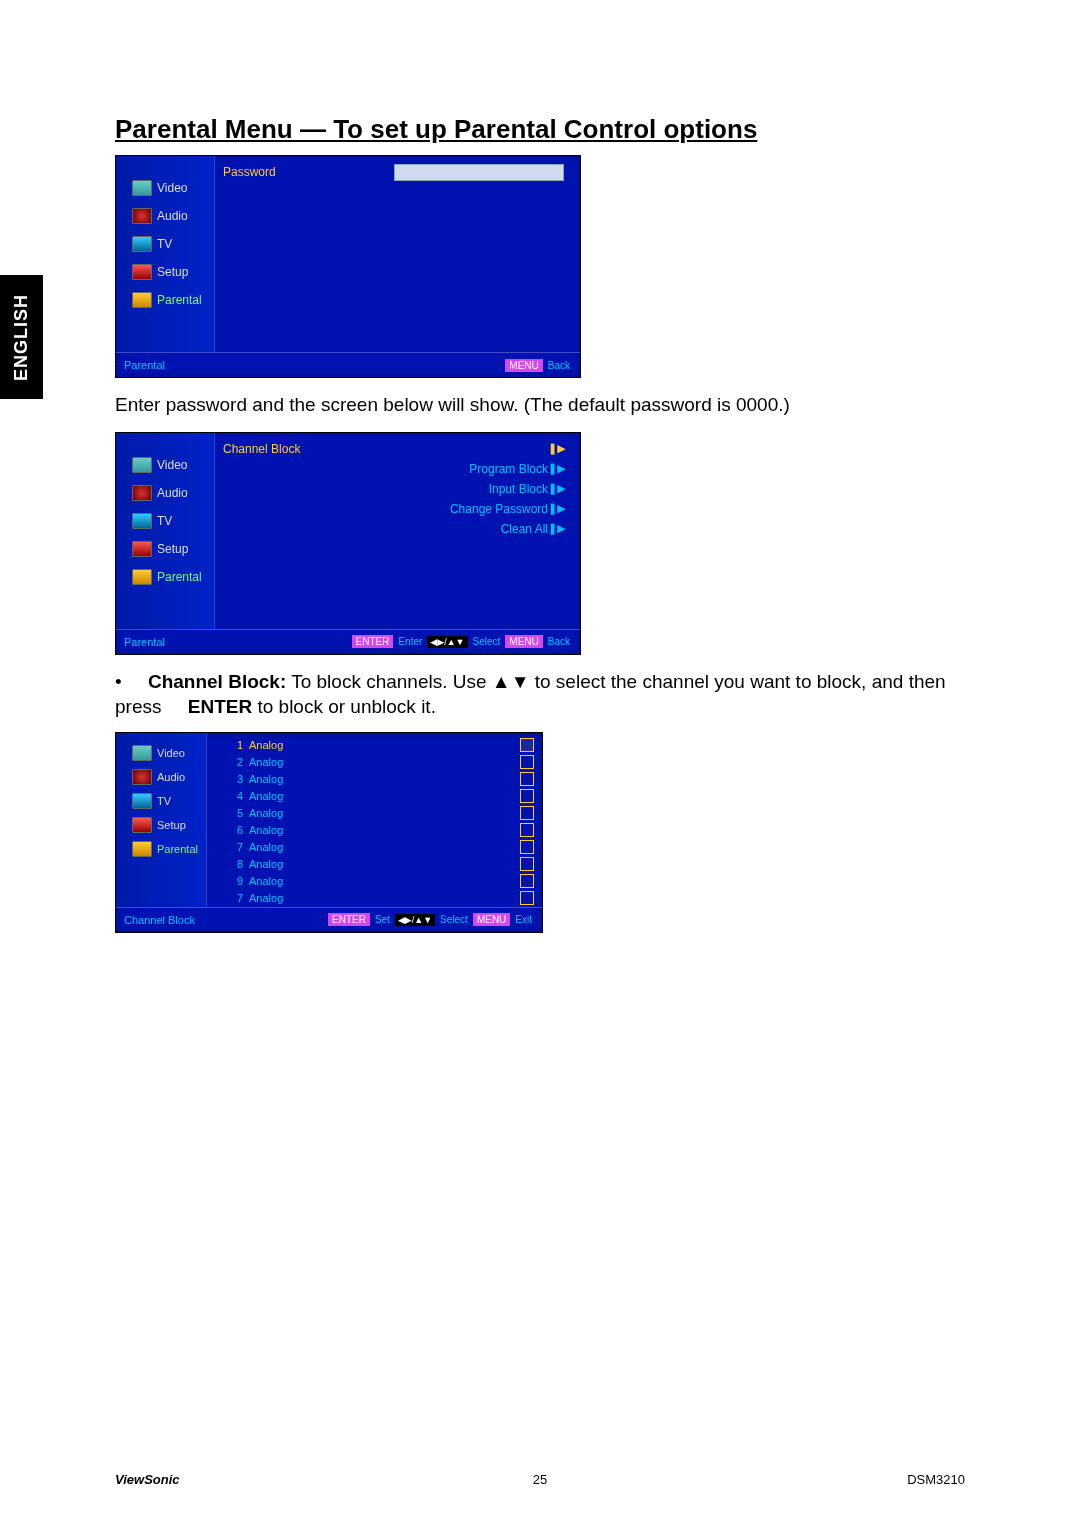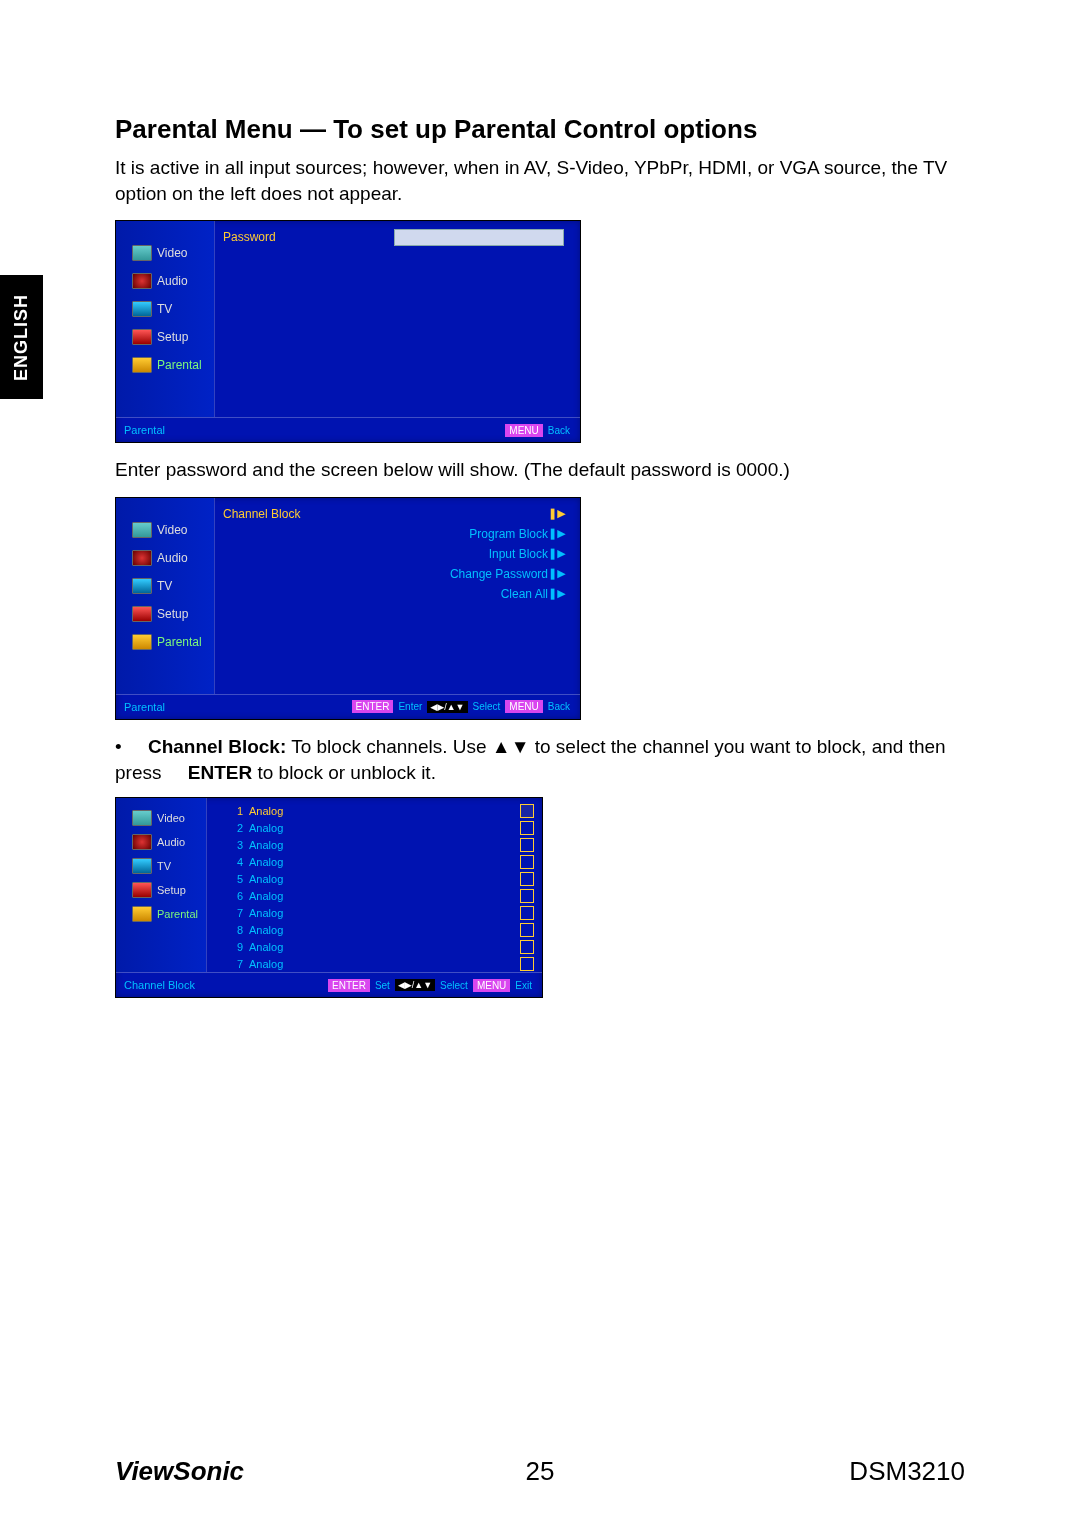--- a/index.html
+++ b/index.html
@@ -1,20 +1,20 @@
 <!DOCTYPE html>
 <html><head>
 <meta charset="utf-8">
 <style>
   html,body{margin:0;padding:0;background:#fff;font-family:Arial,Helvetica,sans-serif;color:#000;}
   .page{position:relative;width:1080px;height:1527px;margin:0 auto;background:#fff;}
   .lang-tab{position:absolute;left:0;top:275px;width:43px;height:124px;background:#000;color:#fff;font-weight:bold;font-size:18px;display:flex;align-items:center;justify-content:center;}
   .lang-tab span{transform:rotate(-90deg);white-space:nowrap;letter-spacing:1px;}
   .content{position:absolute;left:115px;top:114px;width:850px;}
-  h1{font-size:26px;font-weight:bold;margin:0 0 10px 0;}
+  h1{font-size:26px;font-weight:bold;margin:0 0 10px 0;text-decoration:underline;}
   p{font-size:19px;line-height:1.35;margin:0 0 14px 0;}
   .osd{background:#0013b1;border:1px solid #000;width:464px;margin:0 0 14px 0;box-shadow:inset 0 0 6px rgba(0,0,0,.3);}
   .osd-body{display:flex;}
   .osd-side{width:98px;background:linear-gradient(to right,#001aa9,#0022c6);padding-top:18px;}
   .osd-item{display:flex;align-items:center;height:28px;padding-left:16px;font-size:12px;color:#dedede;}
   .osd-item.sel{color:#7cf57c;}
   .ico{width:18px;height:14px;margin-right:5px;display:inline-block;border:1px solid #666;border-radius:1px;}
   .ico-video{background:linear-gradient(#6cc,#399);}
   .ico-audio{background:radial-gradient(circle,#d33,#600);}
   .ico-tv{background:linear-gradient(#3cf,#069);}
@@ -41,37 +41,36 @@
   .osd.sm .osd-main{min-height:160px;padding:4px 8px 0 8px;}
   .crow{display:flex;align-items:center;height:17px;font-size:11px;}
   .crow .num{width:28px;color:#00c0ff;text-align:right;padding-right:6px;}
   .crow .typ{width:80px;color:#00c0ff;}
   .crow.sel .num,.crow.sel .typ{color:#ffcc33;}
   .crow .sp{flex:1;}
   .crow .cb{width:12px;height:12px;border:1px solid #ffcc33;}
   .crow.sel .cb{background:rgba(255,204,51,.1);}
   .bul{font-size:19px;line-height:1.35;margin:6px 0 12px 0;}
   .bul b{font-weight:bold;margin-left:21px;}
-  .footer{position:absolute;bottom:40px;left:115px;width:850px;display:flex;font-size:26px;}
+  .footer{position:absolute;bottom:40px;left:115px;width:850px;display:flex;font-size:13px;}
   .footer .l{flex:1;font-weight:bold;font-style:italic;}
   .footer .c{flex:1;text-align:center;}
   .footer .r{flex:1;text-align:right;}
 </style>
 </head>
 <body>
 
 <div class="page">
 
   <div class="lang-tab">
     <span>ENGLISH</span>
   </div>
 
   <div class="content">
     <h1>Parental Menu — To set up Parental Control options</h1>
-    <p>It is active in all input sources; however, when in AV, S-Video, YPbPr, HDMI, or VGA source, the TV option on the left does not appear.</p>
 
     <div class="osd">
       <div class="osd-body">
         <div class="osd-side">
           <div class="osd-item">
               <span class="ico ico-video"></span>
               <span>Video</span>
             </div>
           <div class="osd-item">
               <span class="ico ico-audio"></span>

